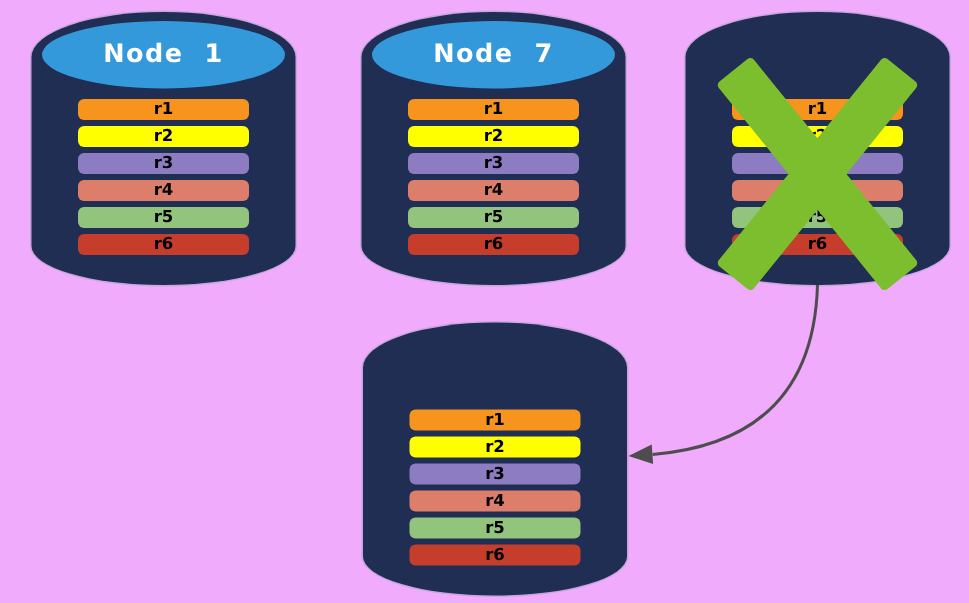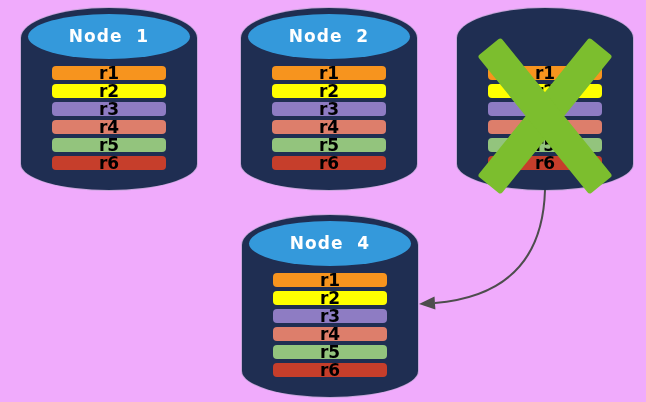--- a/index.html
+++ b/index.html
@@ -26,21 +26,21 @@
   }
   .rows {
     position:absolute; left:31px; right:31px; top:58px;
     display:flex; flex-direction:column; gap:4px;
   }
   .row {
     height:14px; border-radius:4px;
     display:flex; align-items:center; justify-content:center;
   }
   .row-label {
-    font-size:17px; font-weight:bold; color:#000; line-height:14px;
+    font-size:11px; font-weight:bold; color:#000; line-height:14px;
   }
   .x-mark { position:absolute; left:33px; top:40px; width:110px; height:136px; z-index:5; }
   .x-bar {
     position:absolute; left:50%; top:50%; width:30px; height:178px; border-radius:3px;
   }
   .x-bar-a { transform:translate(-50%,-50%) rotate(39deg); }
   .x-bar-b { transform:translate(-50%,-50%) rotate(-39deg); }
   .arrow-svg { position:absolute; left:416px; top:184px; width:140px; height:130px; }
 </style>
 </head>
@@ -71,21 +71,21 @@
         </div>
       <div class="row" style="background: rgb(198, 62, 43);">
         <span class="row-label">r6</span>
         </div>
     </div>
   </div>
 
   <div class="cyl" style="left:241px; top:8px;">
     <div class="cyl-body" style="background: rgb(31, 46, 82);"></div>
     <div class="cyl-top" style="background: rgb(52, 153, 219);">
-      <span class="cyl-title">Node 2</span>
+      <span class="cyl-title">Node 7</span>
     </div>
     <div class="rows">
       <div class="row" style="background: rgb(247, 148, 30);">
         <span class="row-label">r1</span>
         </div>
       <div class="row" style="background: rgb(255, 255, 0);">
         <span class="row-label">r2</span>
         </div>
       <div class="row" style="background: rgb(142, 124, 195);">
         <span class="row-label">r3</span>
@@ -125,23 +125,20 @@
         </div>
     </div>
     <div class="x-mark">
       <div class="x-bar x-bar-a" style="background: rgb(124, 190, 46);"></div>
       <div class="x-bar x-bar-b" style="background: rgb(124, 190, 46);"></div>
     </div>
   </div>
 
   <div class="cyl" style="left:242px; top:215px;">
     <div class="cyl-body" style="background: rgb(31, 46, 82);"></div>
-    <div class="cyl-top" style="background: rgb(52, 153, 219);">
-      <span class="cyl-title">Node 4</span>
-    </div>
     <div class="rows">
       <div class="row" style="background: rgb(247, 148, 30);">
         <span class="row-label">r1</span>
         </div>
       <div class="row" style="background: rgb(255, 255, 0);">
         <span class="row-label">r2</span>
         </div>
       <div class="row" style="background: rgb(142, 124, 195);">
         <span class="row-label">r3</span>
         </div>

